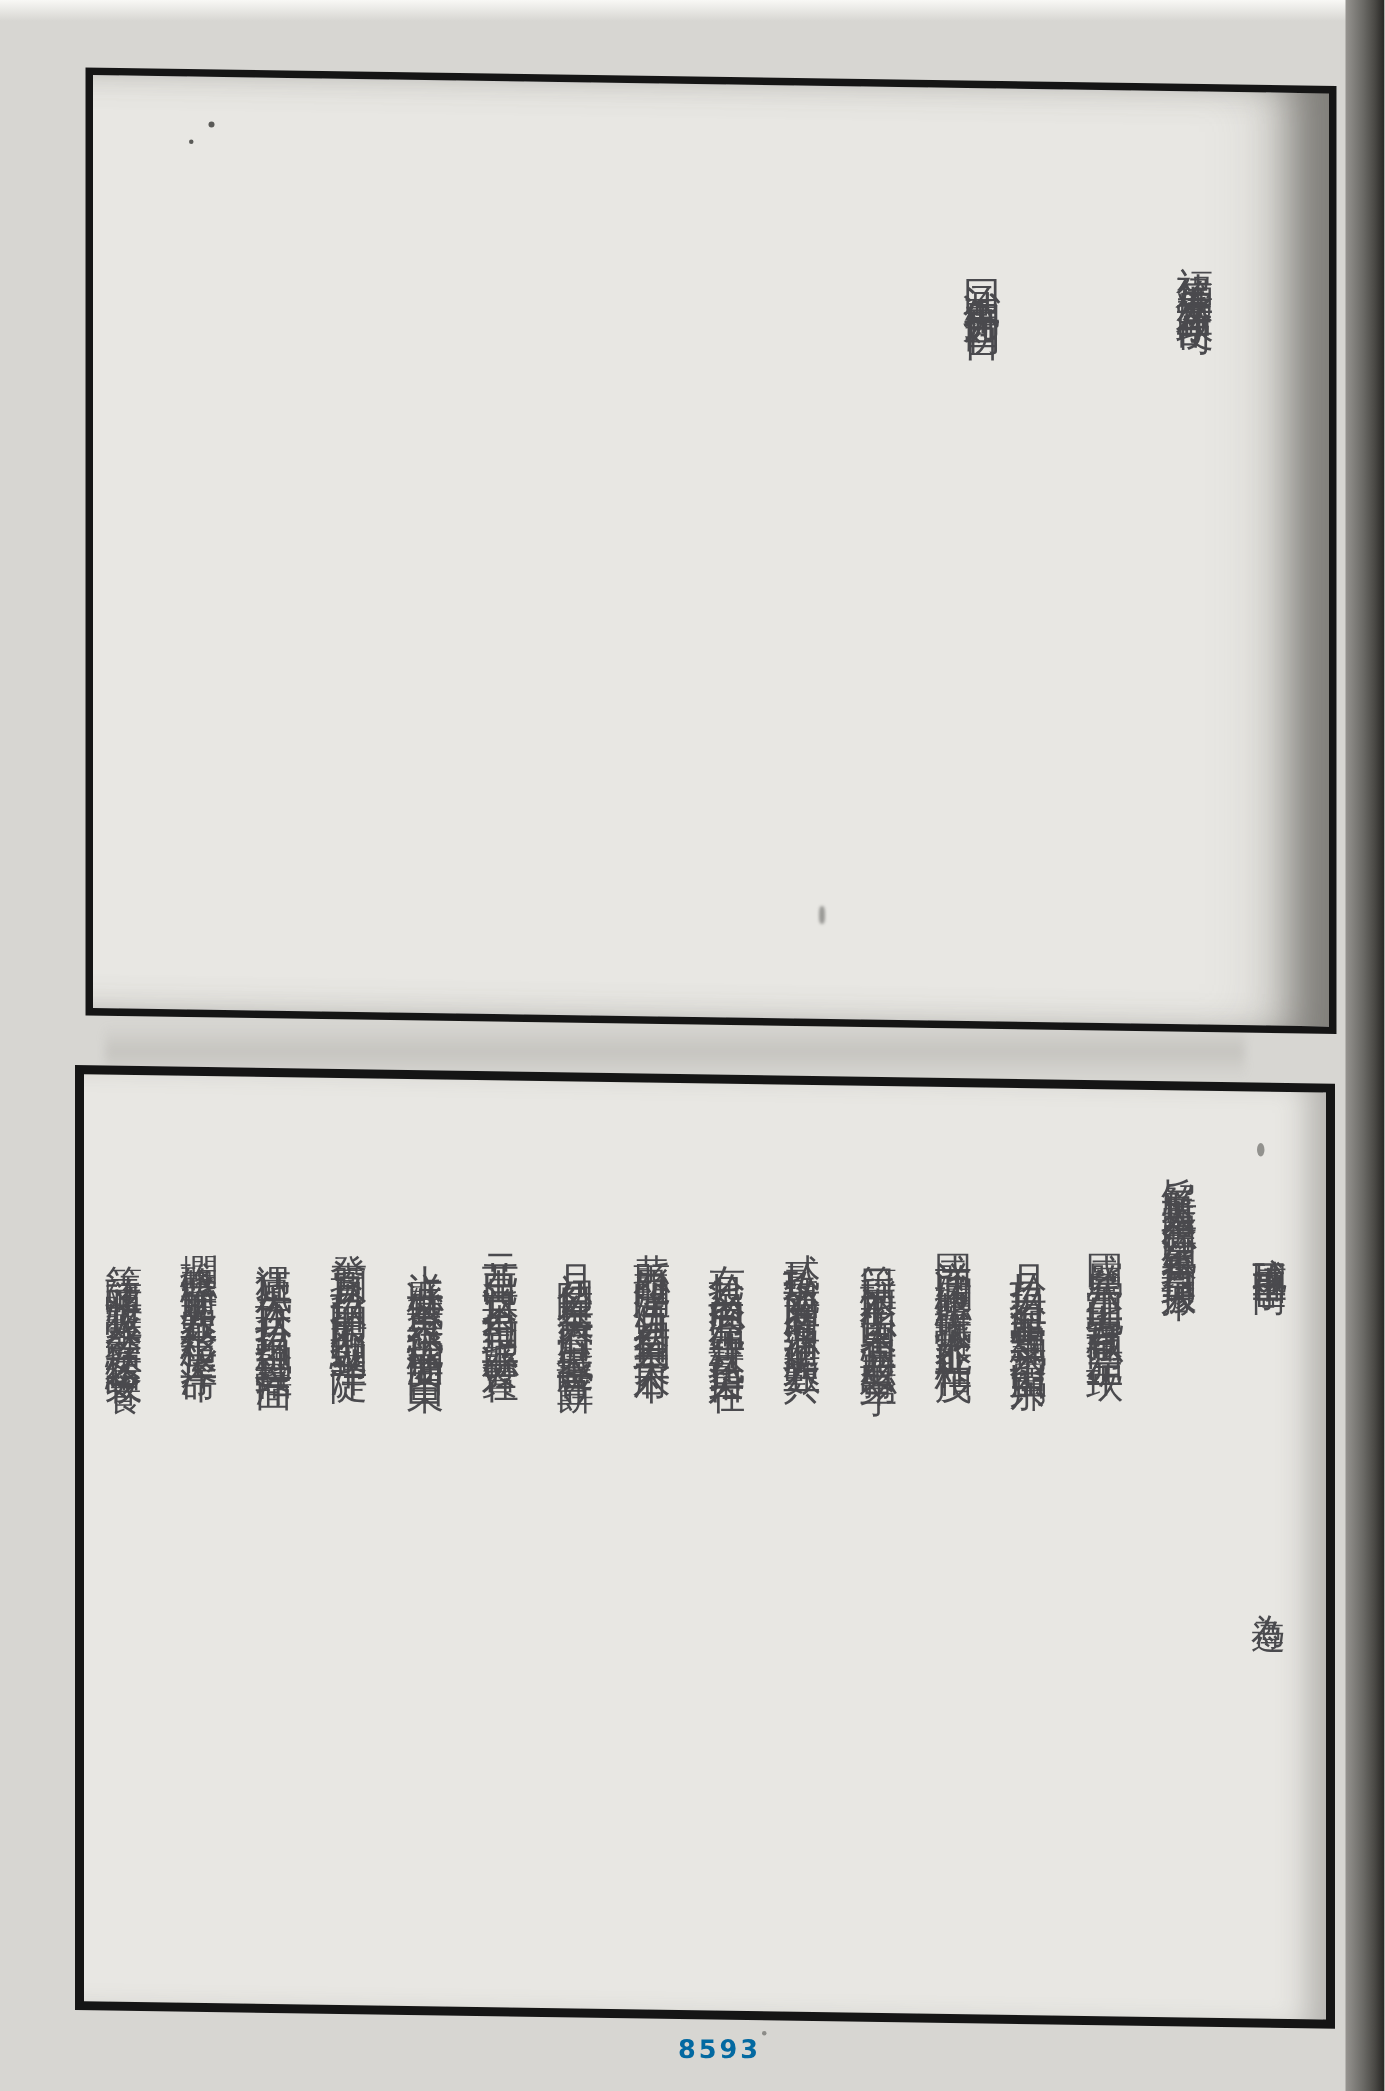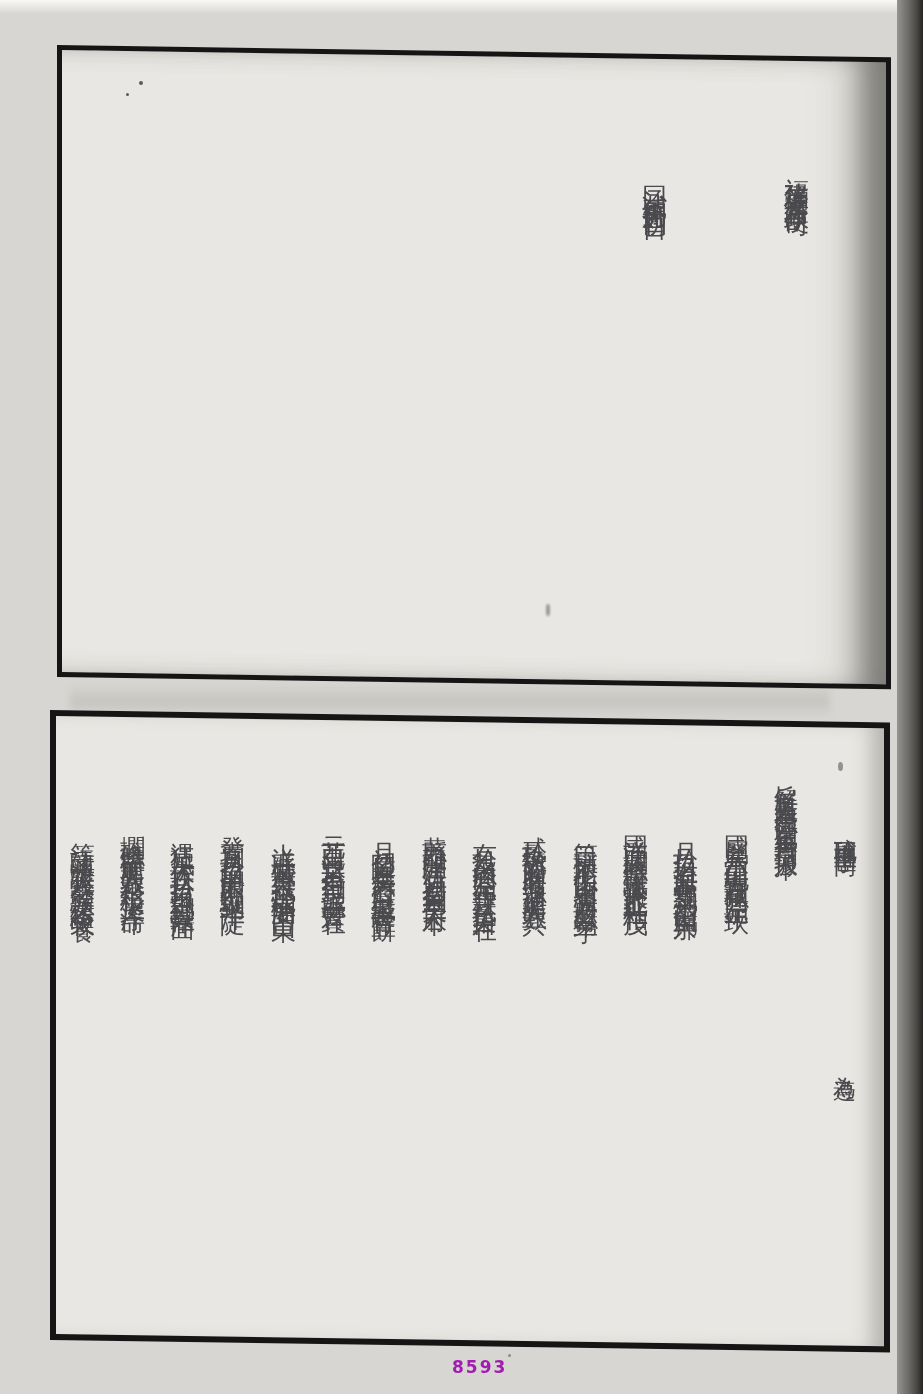--- a/index.html
+++ b/index.html
@@ -59,21 +59,21 @@
     line-height:1;
     white-space:nowrap;
     opacity:0.9;
   }
   .v-col.size-s{font-size:23px;letter-spacing:2px;}
   .v-col.size-m{font-size:24px;letter-spacing:4px;}
   .v-col.top-p{font-size:25px;letter-spacing:4px;}
   
   .page-number{
     position:absolute;left:452px;top:1357px;
-    font-size:17px;font-weight:bold;color:#a21caf;
+    font-size:17px;font-weight:bold;color:#0369a1;
     letter-spacing:2px;
     font-family:"DejaVu Sans","Liberation Sans",sans-serif;
   }
   
   .speck{position:absolute;background:#5a5a57;border-radius:50%;}
   .s1{left:139px;top:81px;width:4px;height:4px;}
   .s2{left:126px;top:93px;width:3px;height:3px;}
   .s3{left:546px;top:604px;width:4px;height:12px;opacity:.55;filter:blur(1px);border-radius:40%;}
   .s4{left:838px;top:762px;width:5px;height:9px;opacity:.6;filter:blur(0.5px);}
   .s5{left:508px;top:1354px;width:3px;height:3px;opacity:.6;}

